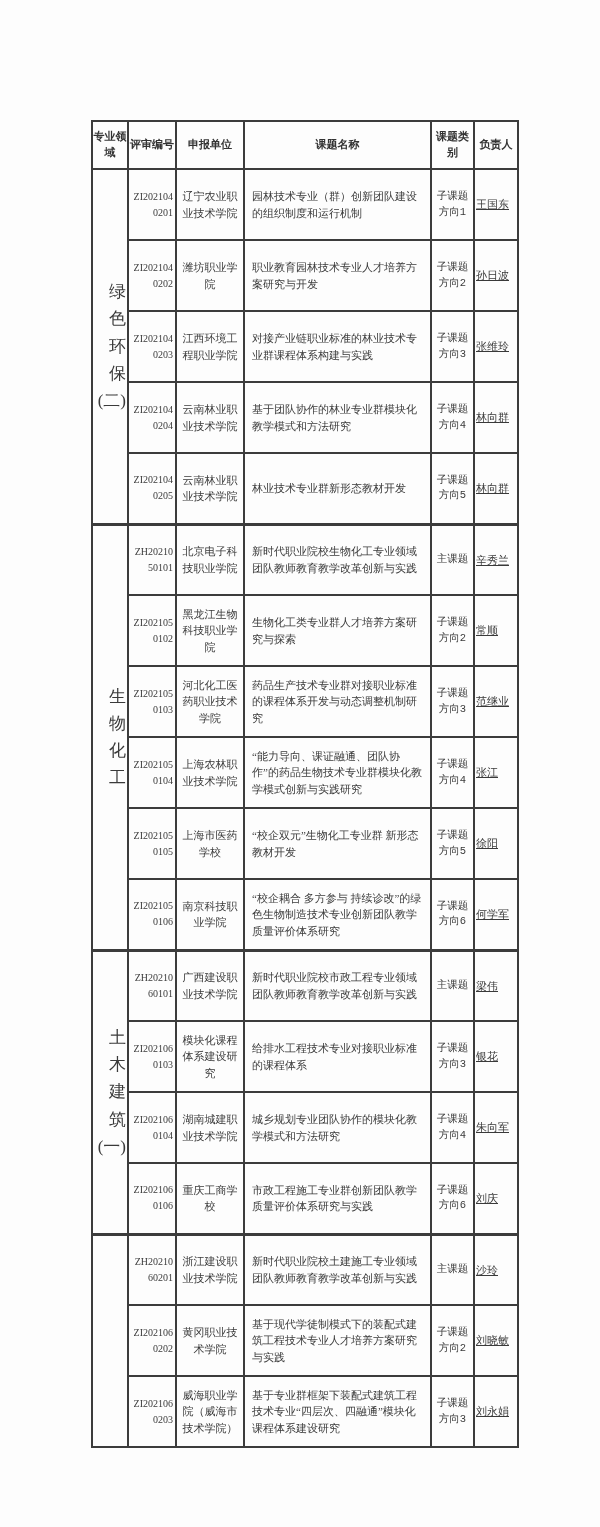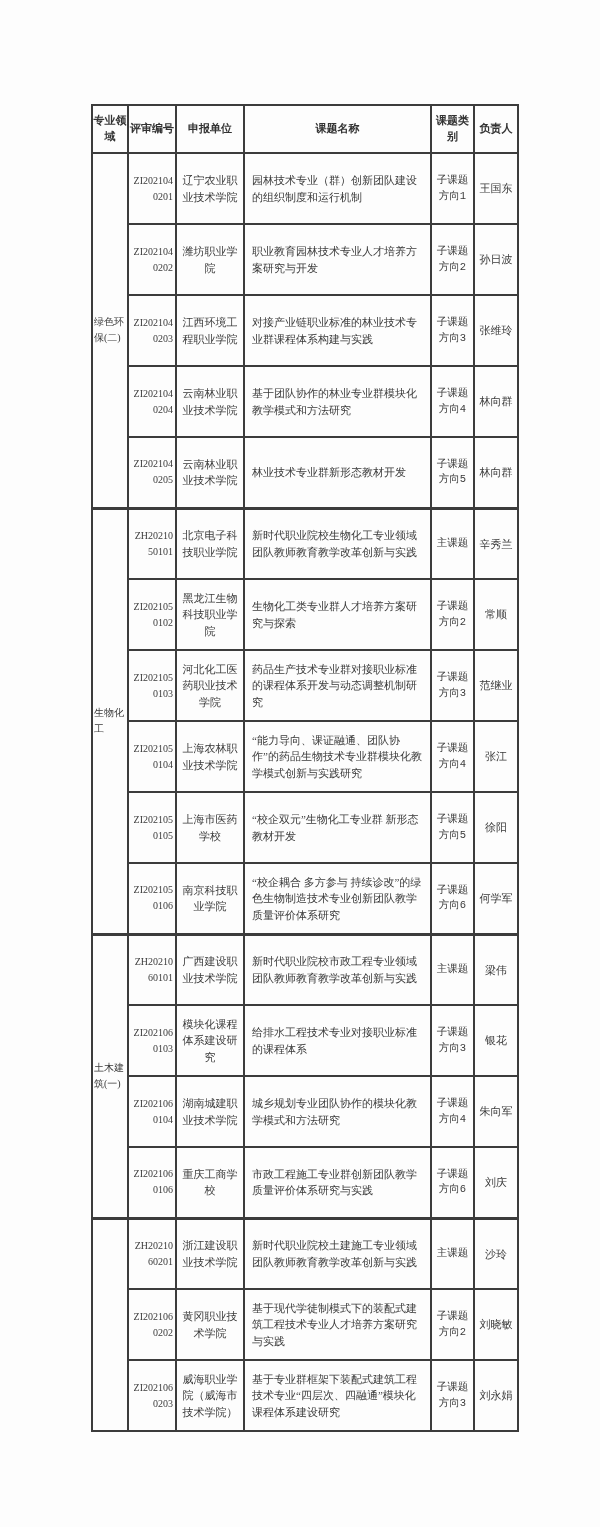--- a/index.html
+++ b/index.html
@@ -13,21 +13,21 @@
   }
   .page {
     position: relative;
     width: 600px;
     height: 1527px;
     overflow: hidden;
   }
   .table-wrap {
     position: absolute;
     left: 91px;
-    top: 104px;
+    top: 120px;
     filter: blur(0.25px);
   }
   table.review-table {
     border-collapse: collapse;
     width: 426px;
     table-layout: fixed;
   }
   col.c-field    { width: 36px; }
   col.c-id       { width: 48px; }
   col.c-unit     { width: 68px; }
@@ -47,23 +47,23 @@
     font-size: 11px;
     font-weight: bold;
     text-align: center;
     padding: 0;
     line-height: 1.45;
     color: #333;
   }
   td { font-size: 11px; line-height: 1.5; }
 
   td.field-cell {
-    text-align: left;
+    text-align: right;
     padding: 0 1px;
-    font-size: 10px;
+    font-size: 17px;
     line-height: 1.6;
   }
   td.id-cell {
     text-align: right;
     padding: 0 2px;
     font-size: 10px;
     word-break: break-all;
     line-height: 1.6;
   }
   td.unit-cell {
@@ -75,22 +75,23 @@
     text-align: left;
     padding: 1px 7px;
   }
   td.category-cell {
     text-align: center;
     padding: 0;
     font-size: 10.5px;
     font-family: Liberation Mono, monospace;
   }
   td.leader-cell {
-    text-align: center;
+    text-align: left;
     padding: 0 1px;
+    text-decoration: underline;
   }
   tbody tr.group-first td { border-top-width: 3px; }
 </style>
 </head>
 <body>
 
 <div class="page">
   <div class="table-wrap">
     <table class="review-table">
       <colgroup>

